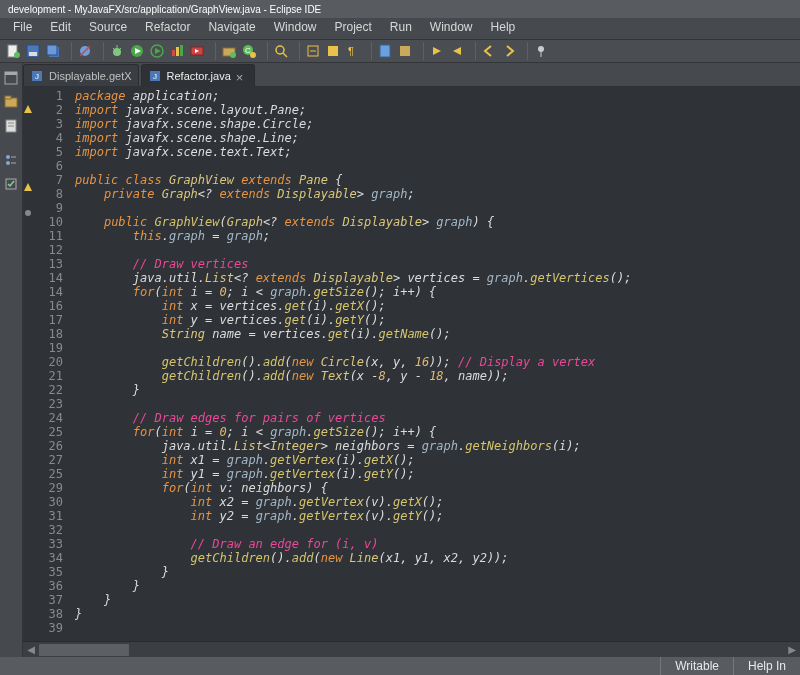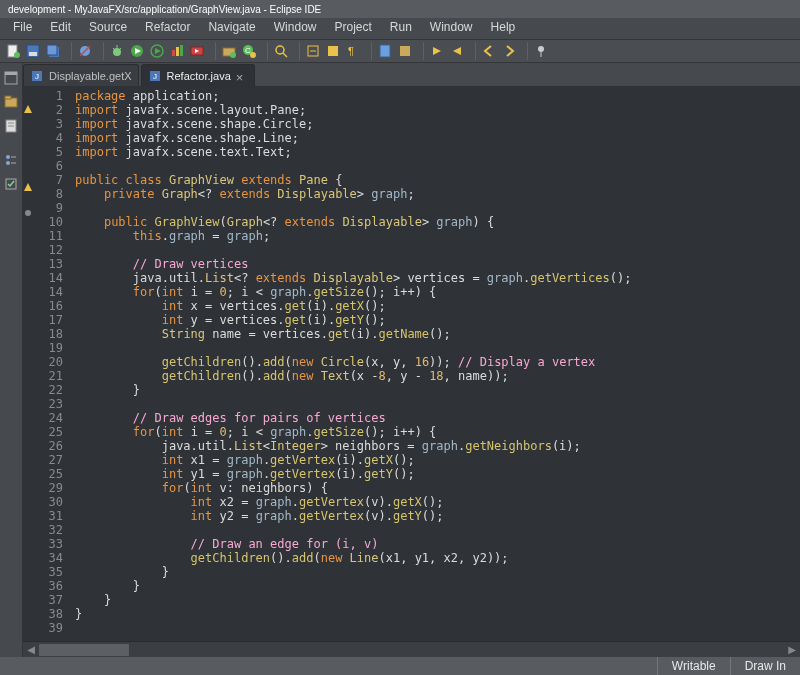--- a/index.html
+++ b/index.html
@@ -126,26 +126,27 @@
   }
   .ln-col div { height: 14px; line-height:14px; padding-right:4px; }
   .code {
     flex: 1;
     padding: 2px 0 0 8px;
     font-family: Consolas, monospace;
     font-size: 12px;
     color: #dcdcdc;
     white-space: pre;
     overflow: hidden;
+    font-style: italic;
   }
   .code div.line { height: 14px; line-height: 14px; }
   .kw { color: #e89440; }
   .type, .cls { color: #d9c77b; }
   .num { color: #e4b96e; }
-  .cmt { color: #f9a8d4; }
+  .cmt { color: #ec4899; }
   .fld { color: #a3b8c8; }
   .mth { color: #d5c56b; }
   .hscroll {
     height: 16px;
     background: #3b3e42;
     border-top: 1px solid #282a2d;
     display:flex; align-items:center;
   }
   .hscroll .arrow { width:16px; text-align:center; color:#888; font-size:10px; }
   .hscroll .track { flex:1; height:14px; background:#3b3e42; position:relative; }
@@ -483,14 +484,14 @@
       <div class="track">
         <div class="thumb"></div>
       </div>
       <div class="arrow">▶</div>
     </div>
   </div>
 </div>
 
 <div class="status-bar">
   <div class="cell">Writable</div>
-  <div class="cell">Draw In</div>
+  <div class="cell">Help In</div>
 </div>
 
 </body></html>

